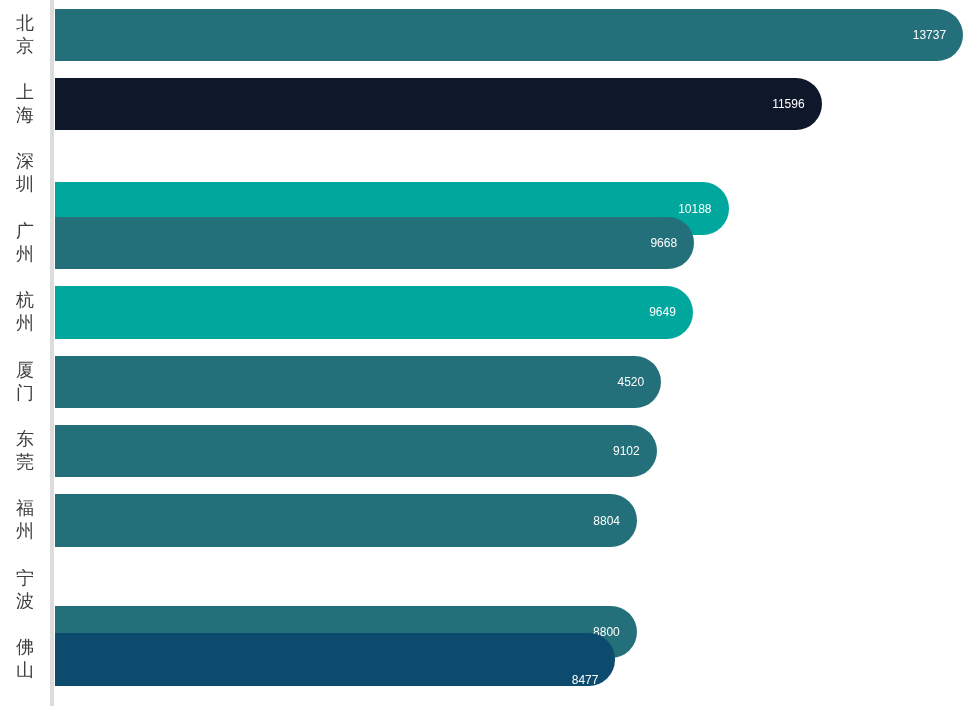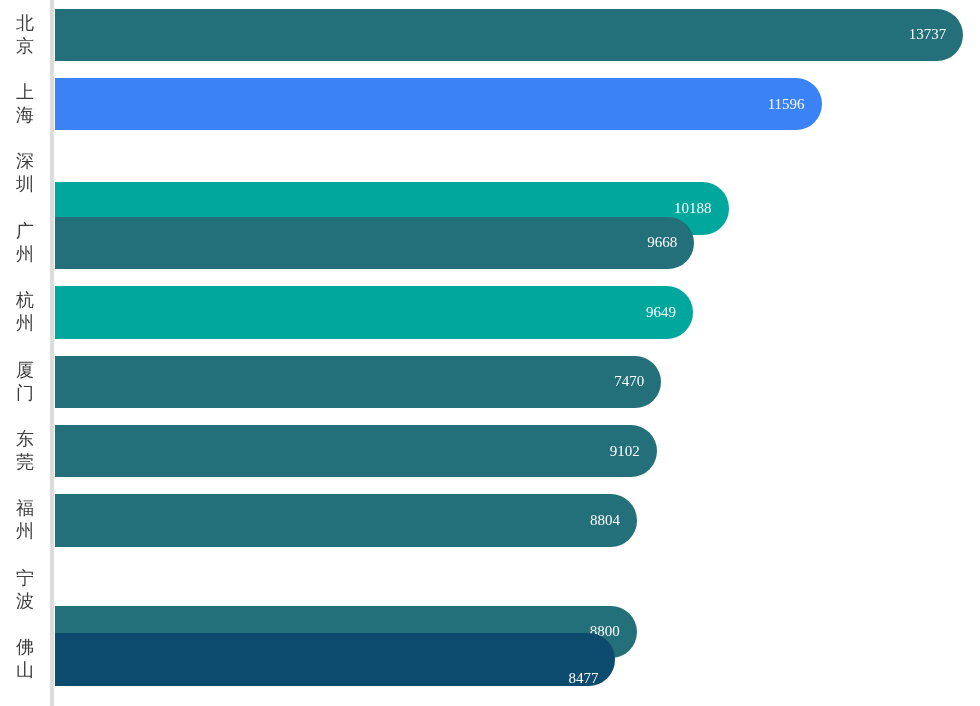--- a/index.html
+++ b/index.html
@@ -72,22 +72,22 @@
     position: relative;
     height: 52.5px;
     border-radius: 0 26.25px 26.25px 0;
     box-sizing: border-box;
     display: flex;
     align-items: center;
     justify-content: flex-end;
   }
   .bar-value {
     color: #ffffff;
-    font-family: Liberation Serif, serif;
-    font-size: 15px;
+    font-family: Liberation Sans, sans-serif;
+    font-size: 12px;
     padding-right: 17px;
     white-space: nowrap;
     line-height: 1;
   }
 </style>
 </head>
 <body>
 
 <div id="chart-root">
   <div class="axis-line"></div>
@@ -102,21 +102,21 @@
             <div class="bar-value">13737</div>
           </div>
         </div>
       </div>
       <div class="row" style="top: 69.4px;">
         <div class="cat-label">
           <span>上</span>
           <span>海</span>
         </div>
         <div class="bar-wrap">
-          <div class="bar" style="width: 766.612px; background: #3b82f6; padding-left: 44px;">
+          <div class="bar" style="width: 766.612px; background: #0f172a; padding-left: 44px;">
             <div class="bar-value">11596</div>
           </div>
         </div>
       </div>
       <div class="row" style="top: 138.8px;">
         <div class="cat-label">
           <span>深</span>
           <span>圳</span>
         </div>
         <div class="bar-wrap">
@@ -147,21 +147,21 @@
           </div>
         </div>
       </div>
       <div class="row" style="top: 347px;">
         <div class="cat-label">
           <span>厦</span>
           <span>门</span>
         </div>
         <div class="bar-wrap">
           <div class="bar" style="width: 606.229px; background: rgb(36, 112, 122);">
-            <div class="bar-value">7470</div>
+            <div class="bar-value">4520</div>
           </div>
         </div>
       </div>
       <div class="row" style="top: 416.4px;">
         <div class="cat-label">
           <span>东</span>
           <span>莞</span>
         </div>
         <div class="bar-wrap">
           <div class="bar" style="width: 601.733px; background: rgb(36, 112, 122);">

